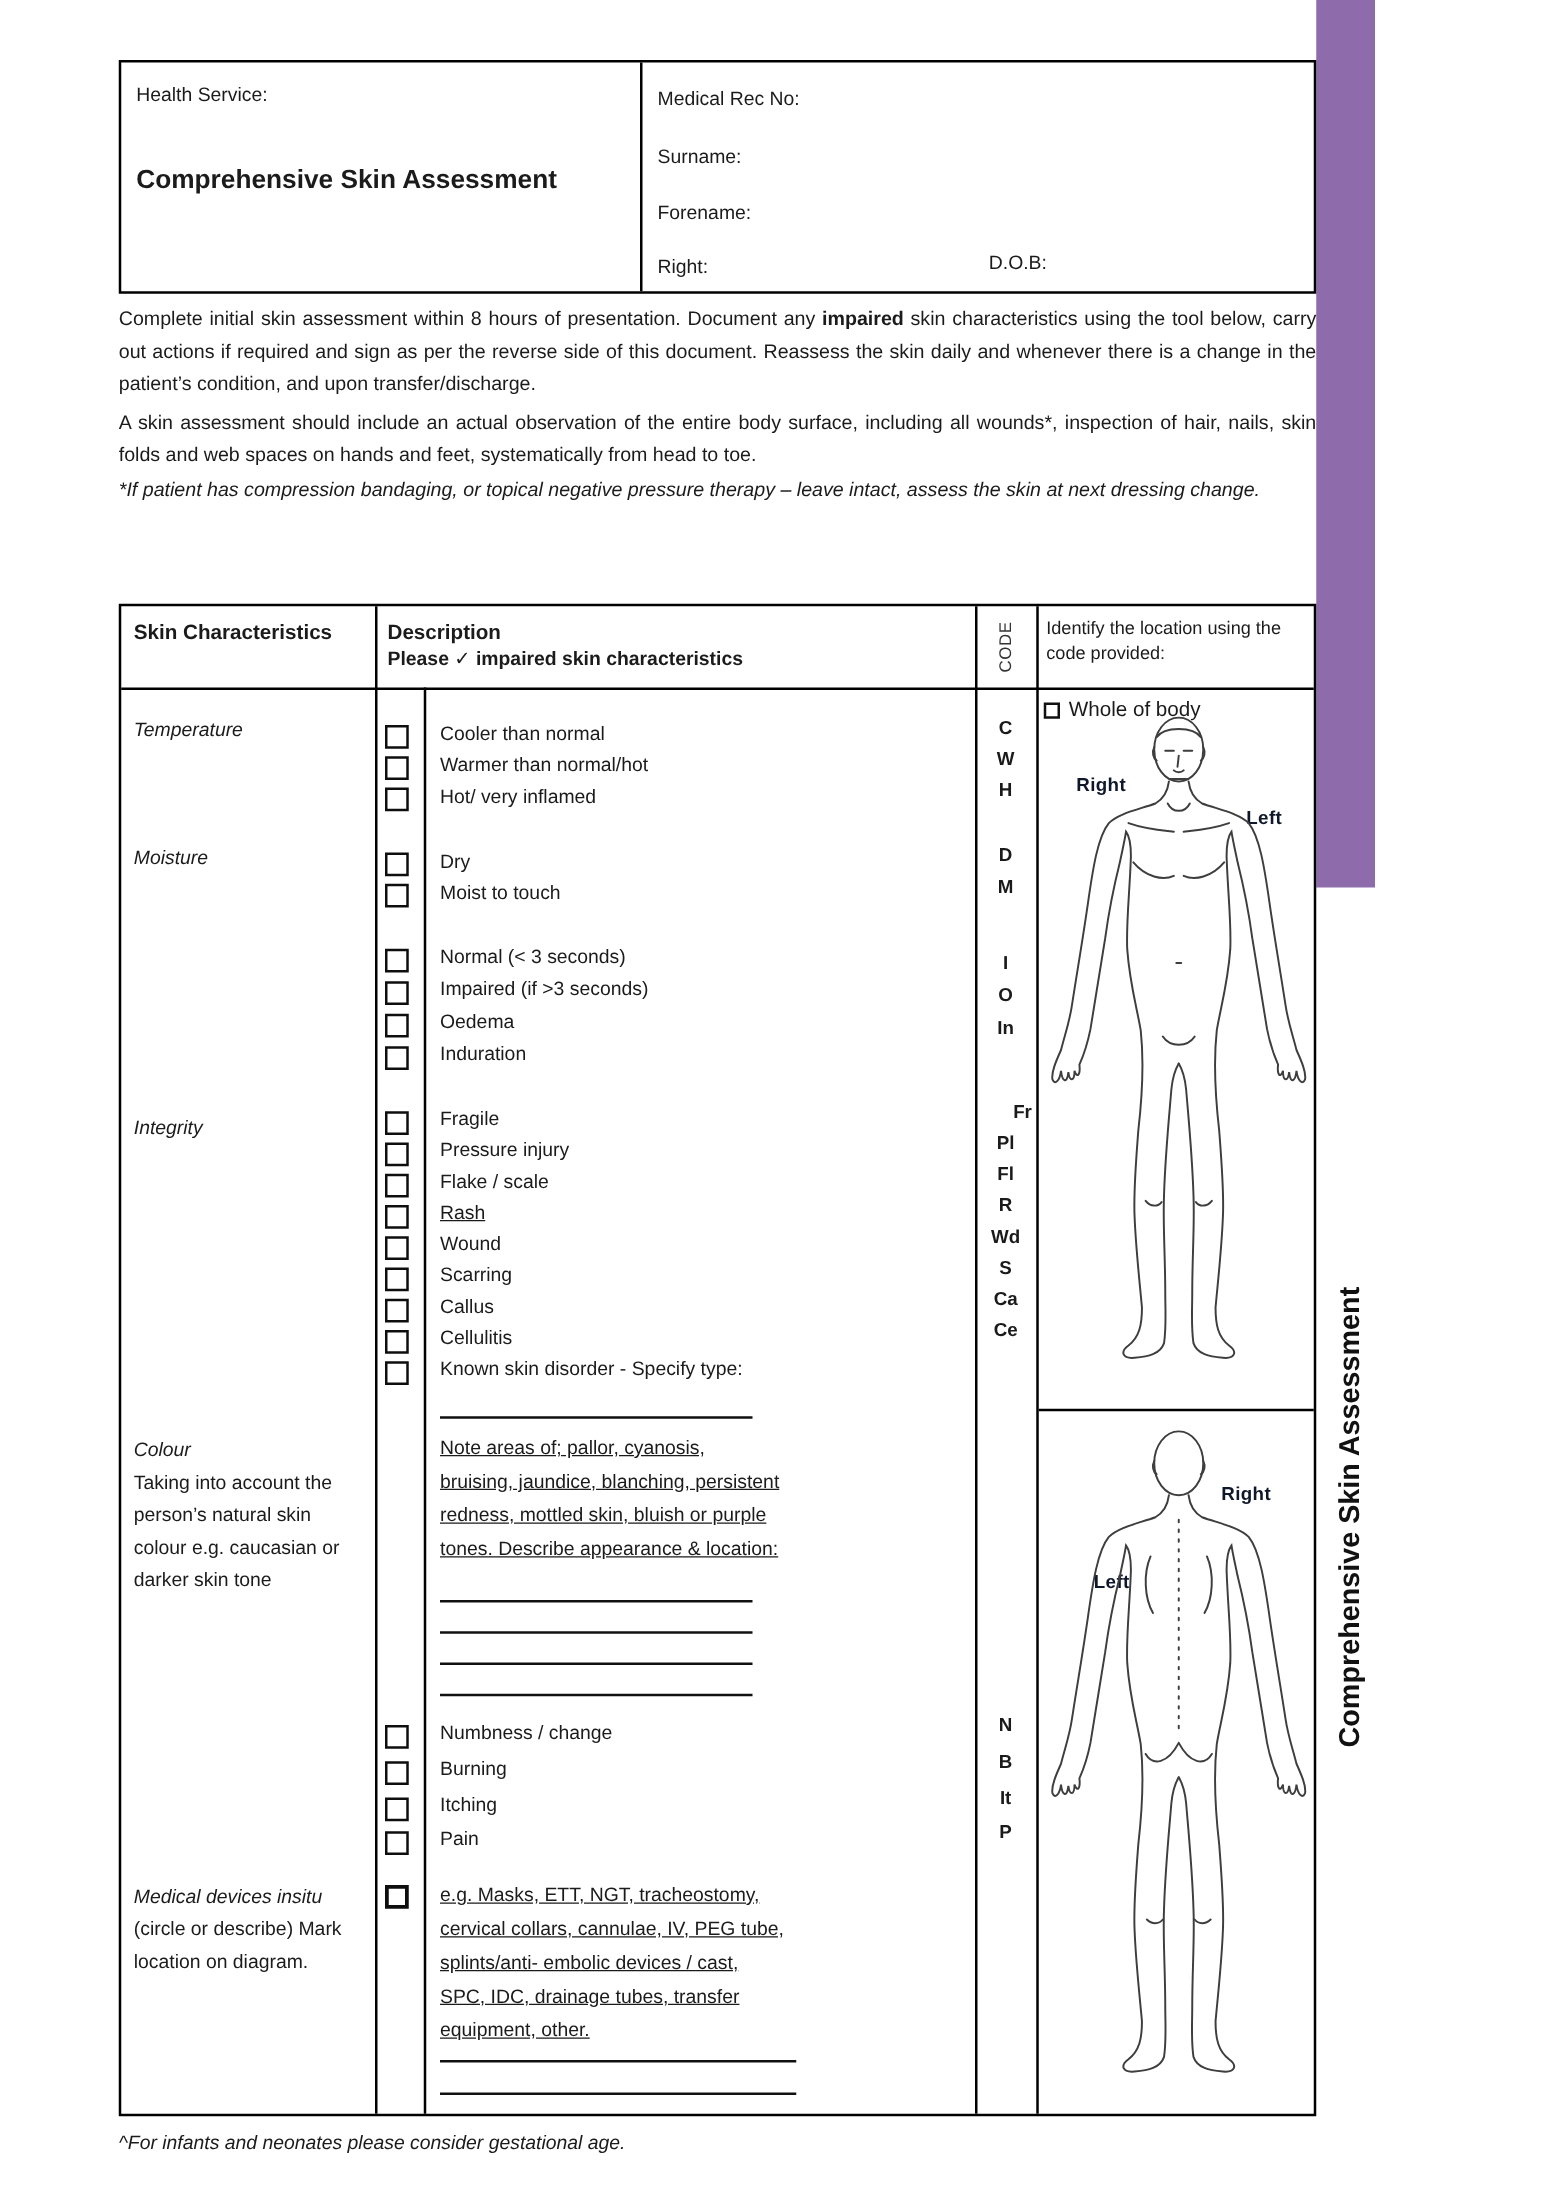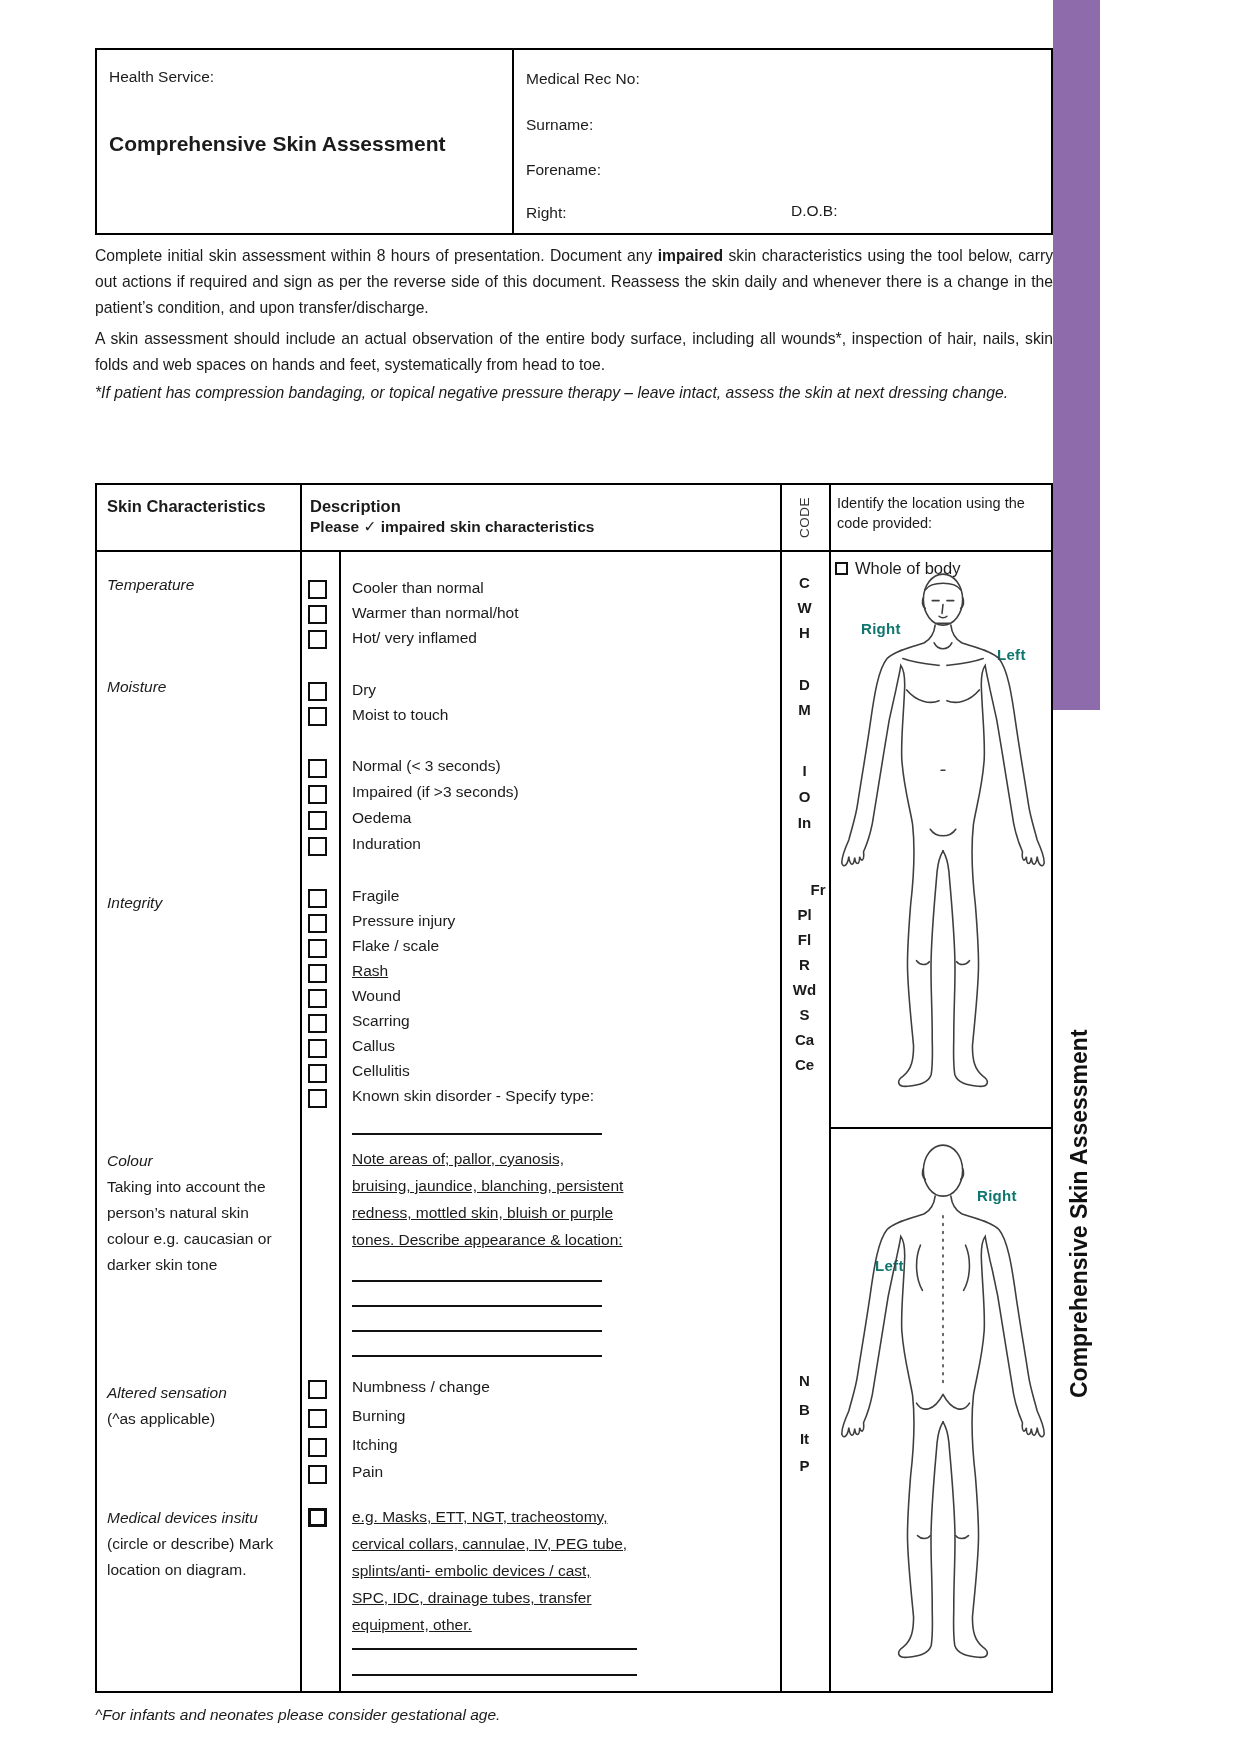--- a/index.html
+++ b/index.html
@@ -43,21 +43,21 @@
   .c1-label { display:block; font-style:italic; }
   .c1-label.inl { display:inline; }
   .cb { position:absolute; width:19px; height:19px; border:2px solid #0e0e0e; background:#fff; }
   .optlabel { position:absolute; left:52px; font-size:15.5px; white-space:nowrap; }
   .noteline { position:absolute; left:52px; font-size:15.5px; white-space:nowrap;text-decoration:underline; }
   .wline { position:absolute; border-bottom:2px solid #111; }
   .code { position:absolute; left:0; width:100%; text-align:center; font-weight:bold; font-size:15px; color:#1a1a1a; }
   .loc-divider { position:absolute; left:734px; right:0; top:642px; height:2px; background:#000; }
   .wob-cb { position:absolute; width:13px; height:13px; border:2px solid #111; background:#fff; }
   .wob-label { position:absolute; font-size:16.5px; }
-  .sidelab { position:absolute; font-size:15px; font-weight:bold; color:#0f766e; letter-spacing:0.3px; }
+  .sidelab { position:absolute; font-size:15px; font-weight:bold; color:#0f172a; letter-spacing:0.3px; }
   .fig-svg { position:absolute; }
   .fig path, .fig ellipse { fill:none; stroke:#3e3e3e; stroke-width:1.6; stroke-linecap:round; }
   .fig .dash { stroke-dasharray:2,6; }
   .footnote { position:absolute; left:95px; top:1706px; font-size:15.5px; font-style:italic; }
 </style>
 </head>
 <body>
 
 <div>
 
@@ -118,23 +118,20 @@
           <span class="c1-label">Temperature</span>
         </div>
         <div class="c1-block" style="top:124px;">
           <span class="c1-label">Moisture</span>
         </div>
         <div class="c1-block" style="top:340px;">
           <span class="c1-label">Integrity</span>
         </div>
         <div class="c1-block" style="top:598px;">
           <span class="c1-label">Colour</span> <span>Taking into account the person’s natural skin colour e.g. caucasian or darker skin tone</span>
-        </div>
-        <div class="c1-block" style="top:830px;">
-          <span class="c1-label">Altered sensation</span> <span>(^as applicable)</span>
         </div>
         <div class="c1-block" style="top:955px;">
           <span class="c1-label">Medical devices insitu</span> <span>(circle or describe) Mark location on diagram.</span>
         </div>
       </div>
 
       <div class="c2">
 
         <span class="cb" style="left:8px; top:30px;"></span>
         <span class="optlabel" style="top:29px;">Cooler than normal</span>

